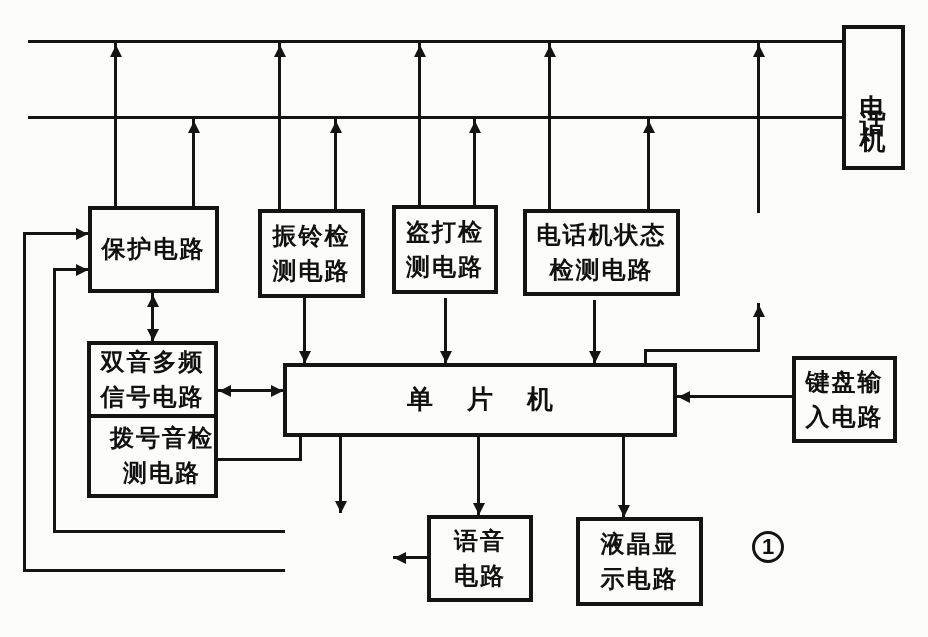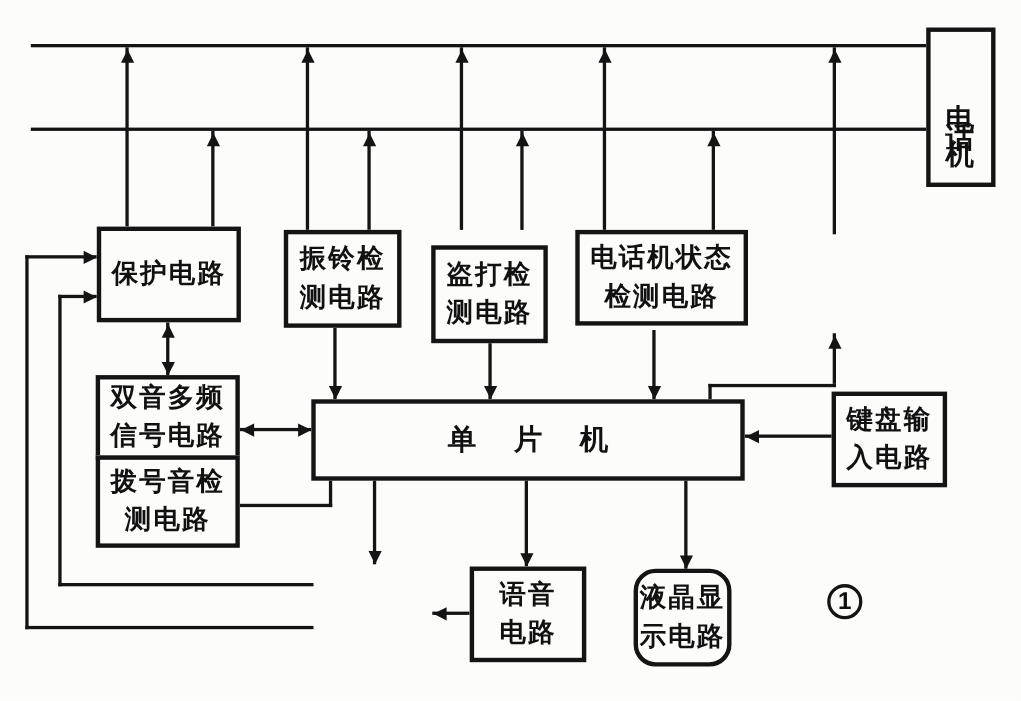--- a/index.html
+++ b/index.html
@@ -140,57 +140,57 @@
 
   <div class="box" style="left:88px;top:206px;width:131px;height:87px;">
     <span class="lbl">保护电路</span>
   </div>
 
   <div class="box" style="left:258px;top:209px;width:107px;height:89px;">
     <span class="lbl">振铃检
 测电路</span>
   </div>
 
-  <div class="box" style="left:392px;top:223px;width:106px;height:89px;">
+  <div class="box" style="left:392px;top:205px;width:106px;height:89px;">
     <span class="lbl">盗打检
 测电路</span>
   </div>
 
   <div class="box" style="left:523px;top:209px;width:157px;height:87px;">
     <span class="lbl">电话机状态
 检测电路</span>
   </div>
 
 
   <div class="box" style="left:87px;top:341px;width:131px;height:77px;">
     <span class="lbl">双音多频
 信号电路</span>
   </div>
 
-  <div class="box" style="left:87px;top:414px;width:131px;height:84px;">
+  <div class="box" style="left:87px;top:414px;width:131px;height:84px;justify-content:flex-end;">
     <span class="lbl">拨号音检
 测电路</span>
   </div>
 
   <div class="box" style="left:283px;top:363px;width:394px;height:74px;">
     <span class="lbl mcu-label">单片机</span>
   </div>
 
-  <div class="box" style="left:756px;top:356px;width:105px;height:87px;">
+  <div class="box" style="left:792px;top:356px;width:105px;height:87px;">
     <span class="lbl">键盘输
 入电路</span>
   </div>
 
 
   <div class="box" style="left:427px;top:515px;width:106px;height:87px;">
     <span class="lbl">语音
 电路</span>
   </div>
 
-  <div class="box" style="left:576px;top:517px;width:89px;height:89px;border-radius:20px;">
+  <div class="box" style="left:576px;top:517px;width:127px;height:89px;">
     <span class="lbl">液晶显
 示电路</span>
   </div>
 
   <div class="fig-circle">
     <span>1</span>
   </div>
 
 </div>
 

